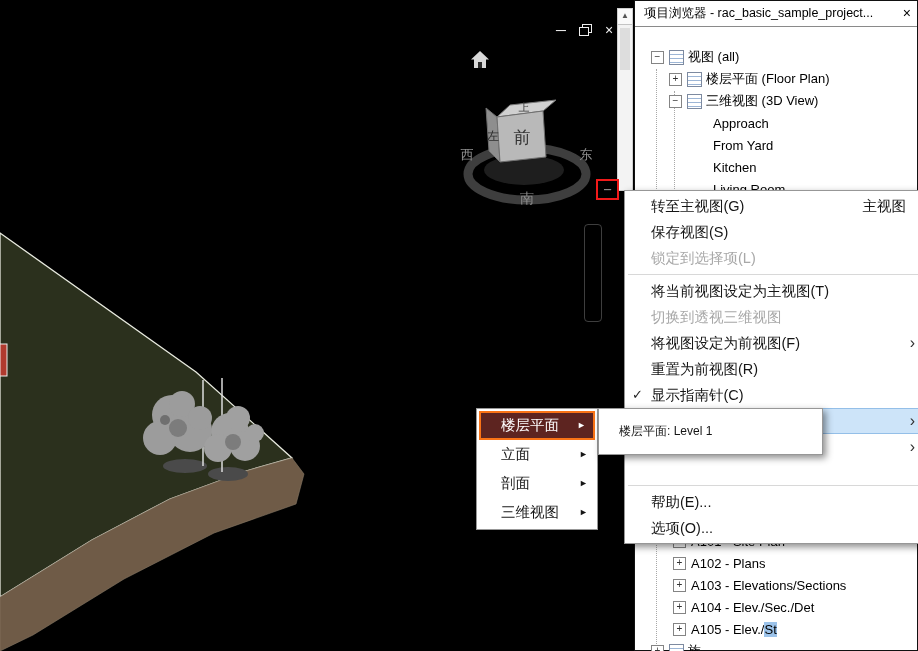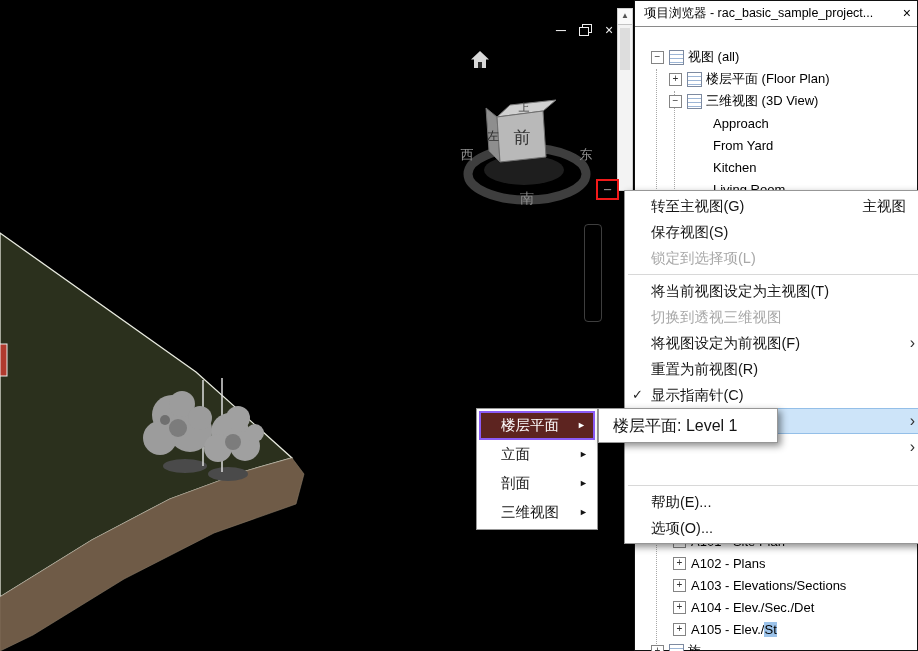--- a/index.html
+++ b/index.html
@@ -65,27 +65,27 @@
   .mi.spacer{height:22px;}
   .msep{height:7px;position:relative;}
   .msep::after{content:"";position:absolute;left:3px;right:3px;top:3px;border-top:1px solid #d8d8d8;}
 
   
   .orient-menu{position:absolute;left:476px;top:408px;width:122px;box-sizing:border-box;background:#fff;
                border:1px solid #979797;box-shadow:3px 3px 7px rgba(0,0,0,.45);z-index:60;
                font-size:14.5px;color:#151515;padding:2px;}
   .omi{height:29px;line-height:29px;padding-left:22px;position:relative;}
   .omi .oarrow{position:absolute;right:7px;font-size:9px;top:0;}
-  .omi.sel{background:#5d2420;color:#fff;border:2px solid #8b5cf6;height:25px;line-height:25px;padding-left:20px;}
+  .omi.sel{background:#5d2420;color:#fff;border:2px solid #f97316;height:25px;line-height:25px;padding-left:20px;}
   .omi.sel .oarrow{color:#fff;}
 
   
-  .levels-menu{position:absolute;left:598px;top:408px;width:180px;box-sizing:border-box;background:#fff;
+  .levels-menu{position:absolute;left:598px;top:408px;width:225px;box-sizing:border-box;background:#fff;
                border:1px solid #979797;box-shadow:3px 3px 7px rgba(0,0,0,.45);z-index:60;
-               font-size:16px;color:#151515;padding:4px;}
+               font-size:12px;color:#151515;padding:10px;}
   .lvl{height:25px;line-height:25px;padding-left:10px;white-space:nowrap;}
   .lvl.hl{background:#bcd9f6;box-shadow:inset 0 0 0 1px #7fb2e5;}
 </style>
 </head>
 <body>
 
 <div class="stage">
 
   <div class="viewport">
     <svg class="scene" width="634" height="651" viewBox="0 0 634 651">

